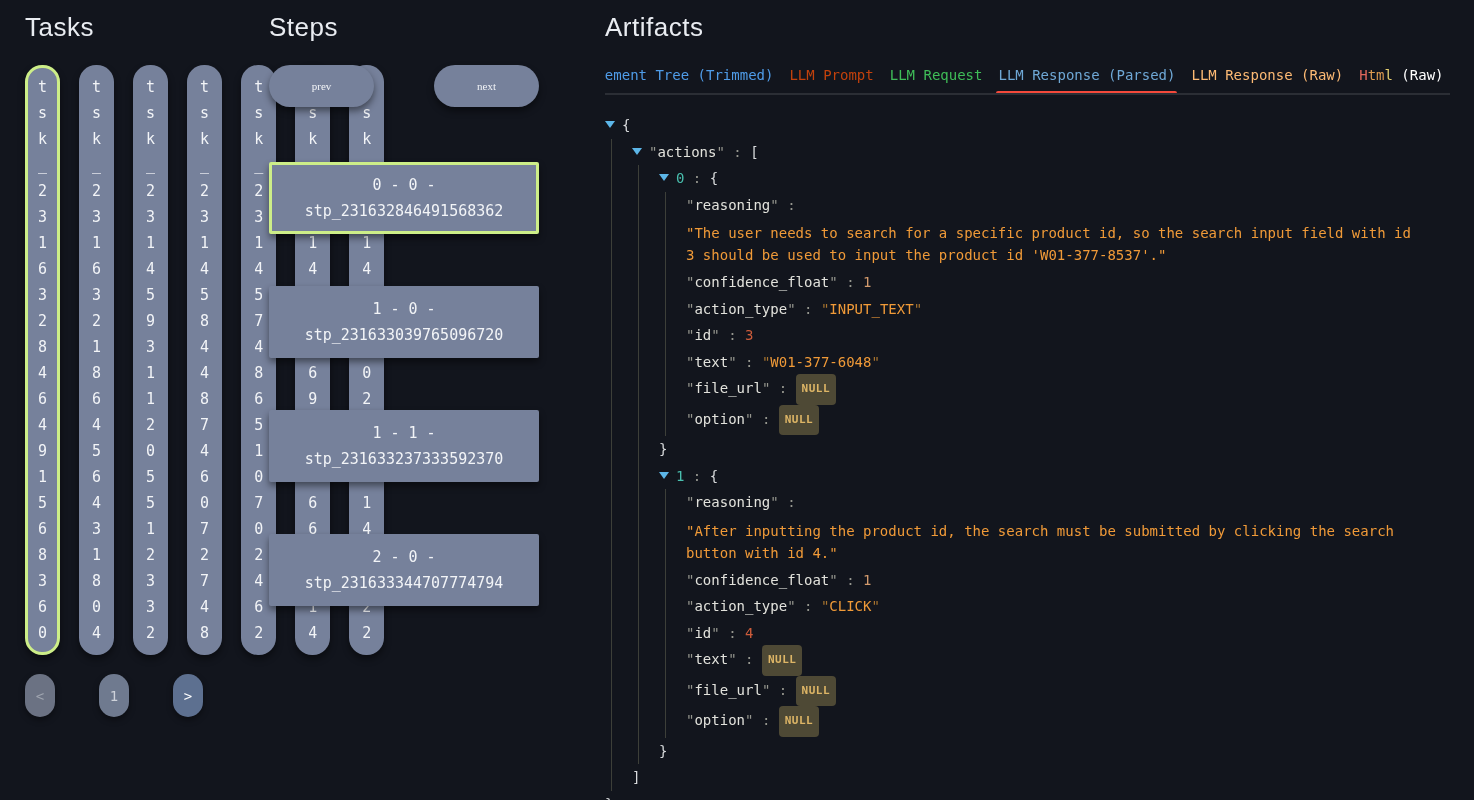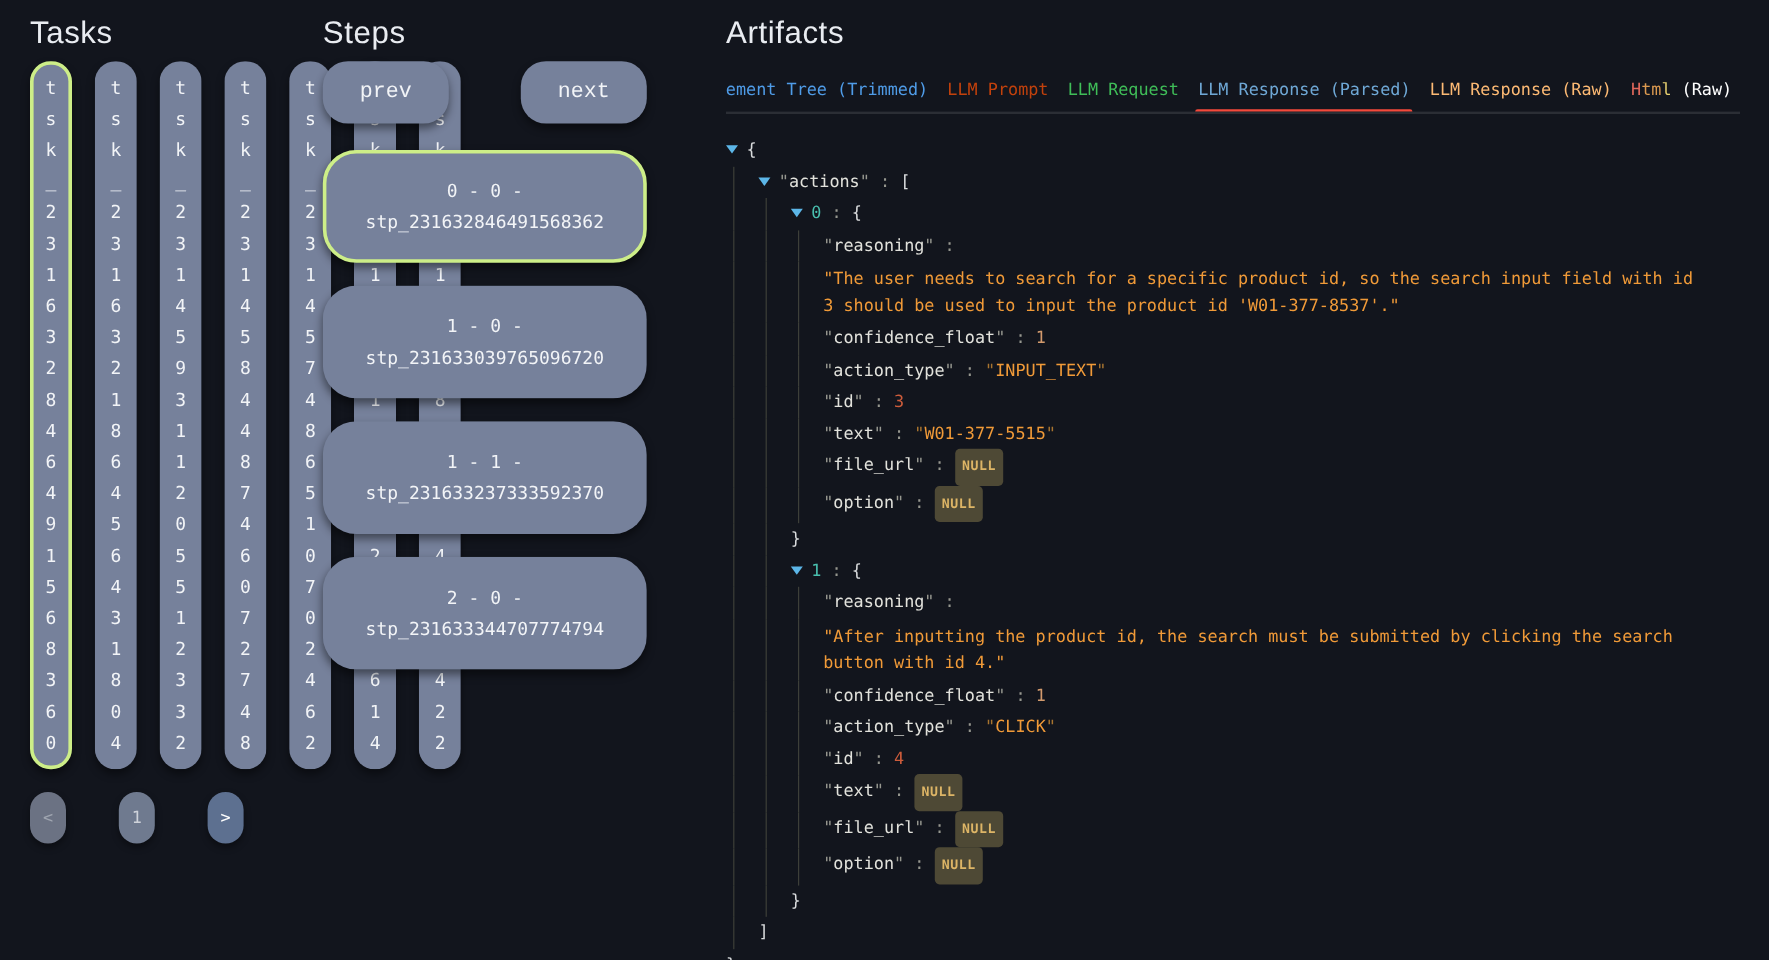--- a/index.html
+++ b/index.html
@@ -5,21 +5,21 @@
   html,body{margin:0;padding:0;}
   body{
     width:1474px;height:800px;overflow:hidden;position:relative;
     background:var(--bg,#12151d);
     font-family:"DejaVu Sans Mono",monospace;
     -webkit-font-smoothing:antialiased;
   }
   .col-title{
     font-family:"Liberation Sans",sans-serif;
     font-size:26px;font-weight:500;color:#e9ecf1;letter-spacing:.5px;
-    margin:0 0 8px 0;
+    margin:0 0 22px 0;
   }
   
   .tasks-col{position:absolute;left:25px;top:12px;width:178px;}
   .task-list{display:flex;flex-direction:row;gap:19px;}
   .task-button{
     box-sizing:border-box;width:100%;min-height:69px;
     display:flex;align-items:center;justify-content:center;
     background:var(--button-bg,#76819b);color:var(--button-text,#f2f4f7);
     border:3px solid transparent;border-radius:17px;cursor:pointer;
     font-family:"DejaVu Sans Mono",monospace;font-size:15px;line-height:26px;
@@ -34,34 +34,35 @@
     font-family:"DejaVu Sans Mono",monospace;font-size:14px;
     box-shadow:0 3px 6px rgba(0,0,0,.4);
   }
   .page-pill.prev{background:#6b7283;color:#9fa5b0;}
   .page-pill.current{background:#6f7a8f;color:#ced2da;}
   .page-pill.next{background:#5d7090;color:#ffffff;}
   
   .steps-col{position:absolute;left:269px;top:12px;width:270px;}
   .step-nav{display:flex;justify-content:space-between;margin-bottom:22px;}
   .nav-button{
-    width:105px;height:52px;border:none;border-radius:21px;cursor:pointer;
+    width:105px;height:42px;border:none;border-radius:21px;cursor:pointer;
     background:var(--button-bg,#76819b);color:var(--button-text,#f2f4f7);
-    font-family:Liberation Mono, monospace;font-size:18px;
+    font-family:Liberation Serif, serif;font-size:11px;
     box-shadow:0 4px 7px rgba(0,0,0,.45);
   }
   .step-list{display:flex;flex-direction:column;gap:19px;}
   .step-button{
     box-sizing:border-box;width:100%;min-height:69px;
     display:flex;align-items:center;justify-content:center;
     background:var(--button-bg,#76819b);color:var(--button-text,#f2f4f7);
-    border:3px solid transparent;border-radius:28px;cursor:pointer;
+    border:3px solid transparent;border-radius:2px;cursor:pointer;
     font-family:"DejaVu Sans Mono",monospace;font-size:15px;line-height:26px;
-    text-align:center;padding:18px 12px;
+    text-align:center;padding:7px 12px;
     box-shadow:0 4px 7px rgba(0,0,0,.45);
+    margin-top:33px;
   }
   
   .artifacts{position:absolute;left:605px;top:12px;width:845px;}
   .tab-row{
     display:flex;gap:16px;align-items:flex-end;overflow:hidden;
     border-bottom:2px solid var(--tab-underline-base,#2b2e35);
     margin-top:24px;white-space:nowrap;
   }
   .tab{
     font-size:14px;padding-bottom:10px;cursor:pointer;position:relative;flex:0 0 auto;
@@ -204,21 +205,21 @@
         <span><span class="tk-quote">"</span><span class="tk-key">id</span><span class="tk-quote">"</span></span>
         <span class="tk-colon"> : </span>
         <span class="tk-int">3</span>
       </div>
       <div class="json-row">
         <span class="guide"></span>
         <span class="guide"></span>
         <span class="guide"></span>
         <span><span class="tk-quote">"</span><span class="tk-key">text</span><span class="tk-quote">"</span></span>
         <span class="tk-colon"> : </span>
-        <span><span class="tk-str-quote">"</span><span class="tk-str">W01-377-5515</span><span class="tk-str-quote">"</span></span>
+        <span><span class="tk-str-quote">"</span><span class="tk-str">W01-377-6048</span><span class="tk-str-quote">"</span></span>
       </div>
       <div class="json-row">
         <span class="guide"></span>
         <span class="guide"></span>
         <span class="guide"></span>
         <span><span class="tk-quote">"</span><span class="tk-key">file_url</span><span class="tk-quote">"</span></span>
         <span class="tk-colon"> : </span>
         <span class="tk-null">NULL</span>
       </div>
       <div class="json-row">

